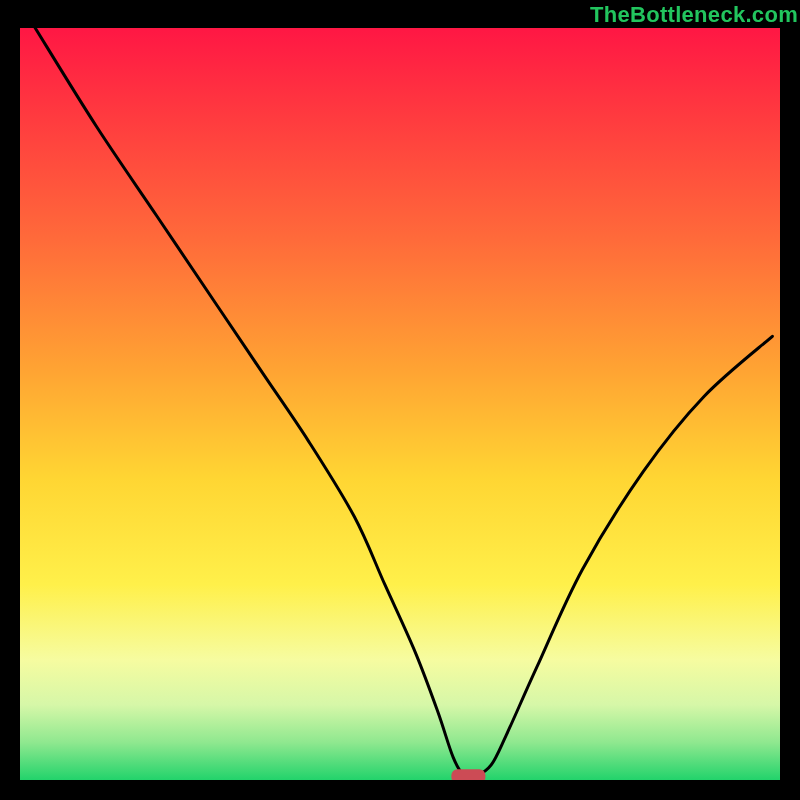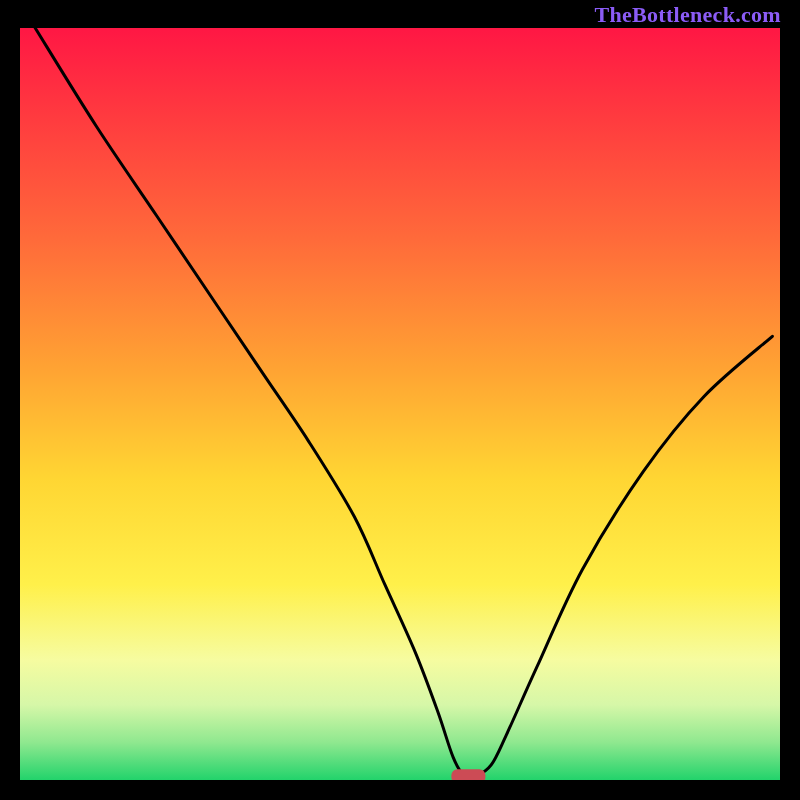--- a/index.html
+++ b/index.html
@@ -13,27 +13,26 @@
   }
   .frame {
     position: relative;
     width: 800px;
     height: 800px;
     background: #000;
   }
   .watermark {
     position: absolute;
     top: 2px;
-    right: 19px;
-    color: #8b5cf6;
+    right: 2px;
+    color: #22c55e;
     font-size: 22px;
     font-weight: 600;
     letter-spacing: 0.3px;
     z-index: 10;
-    font-family: Liberation Serif, serif;
   }
   .plot-area {
     position: absolute;
     left: 20px;
     top: 28px;
     width: 760px;
     height: 752px;
   }
   svg {
     display: block;

